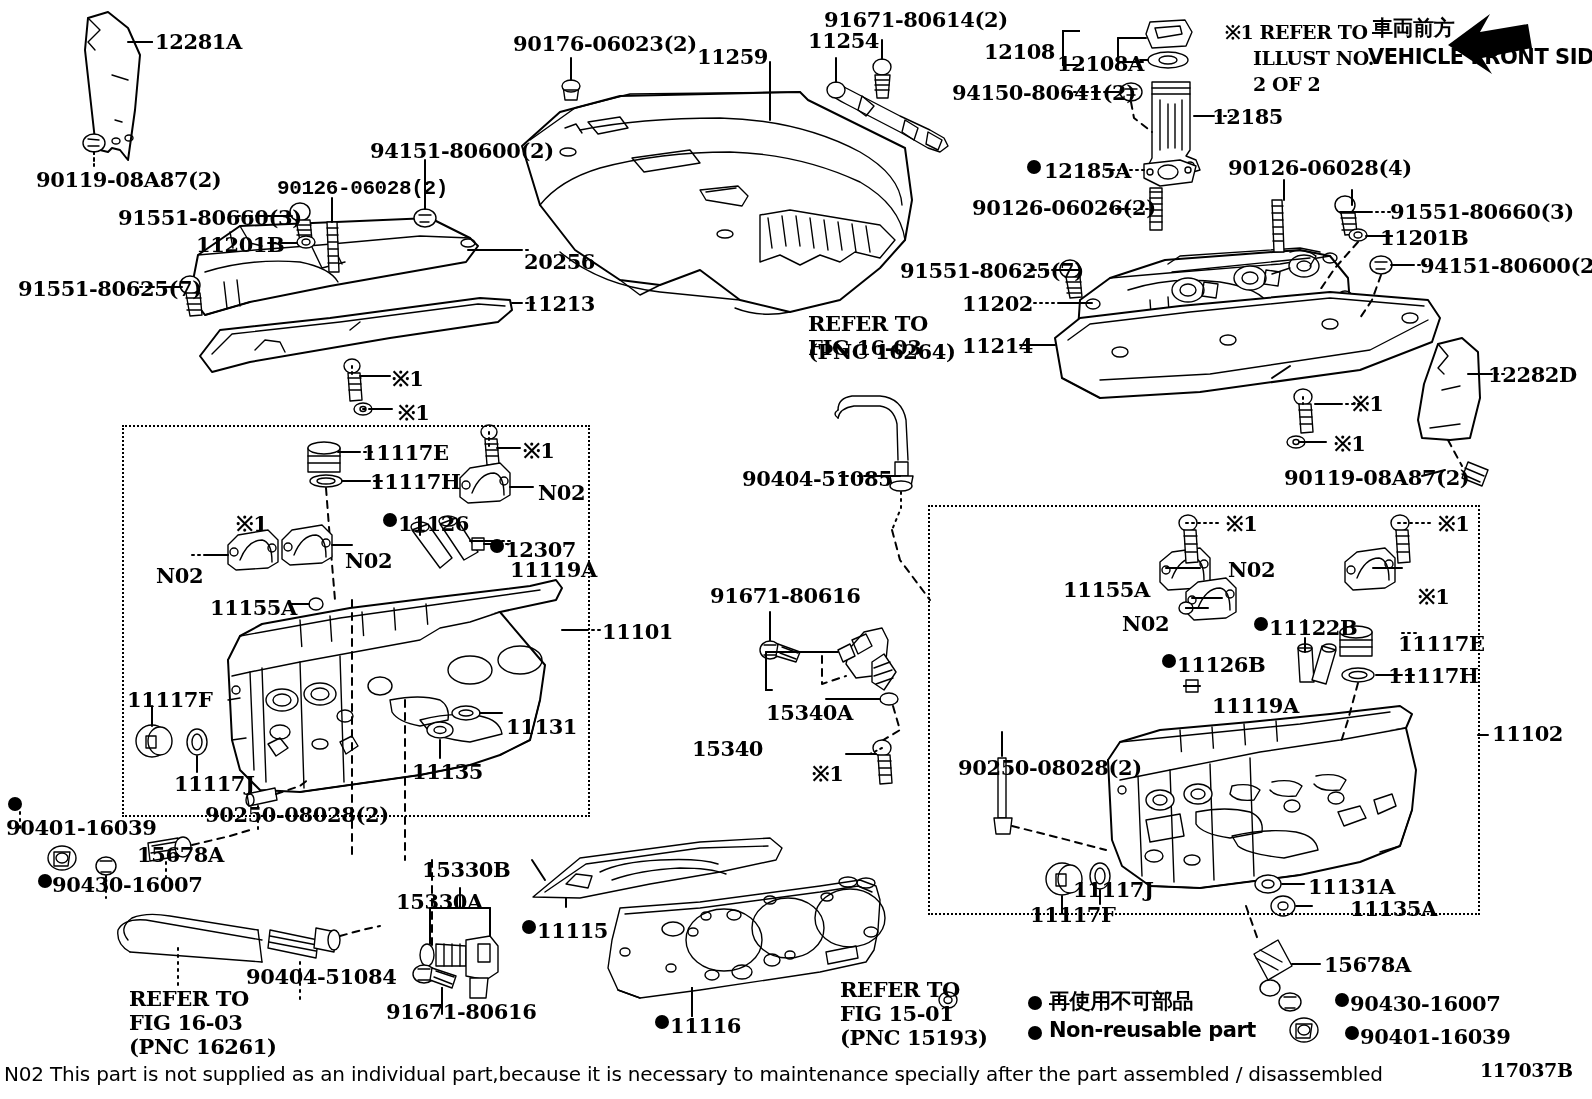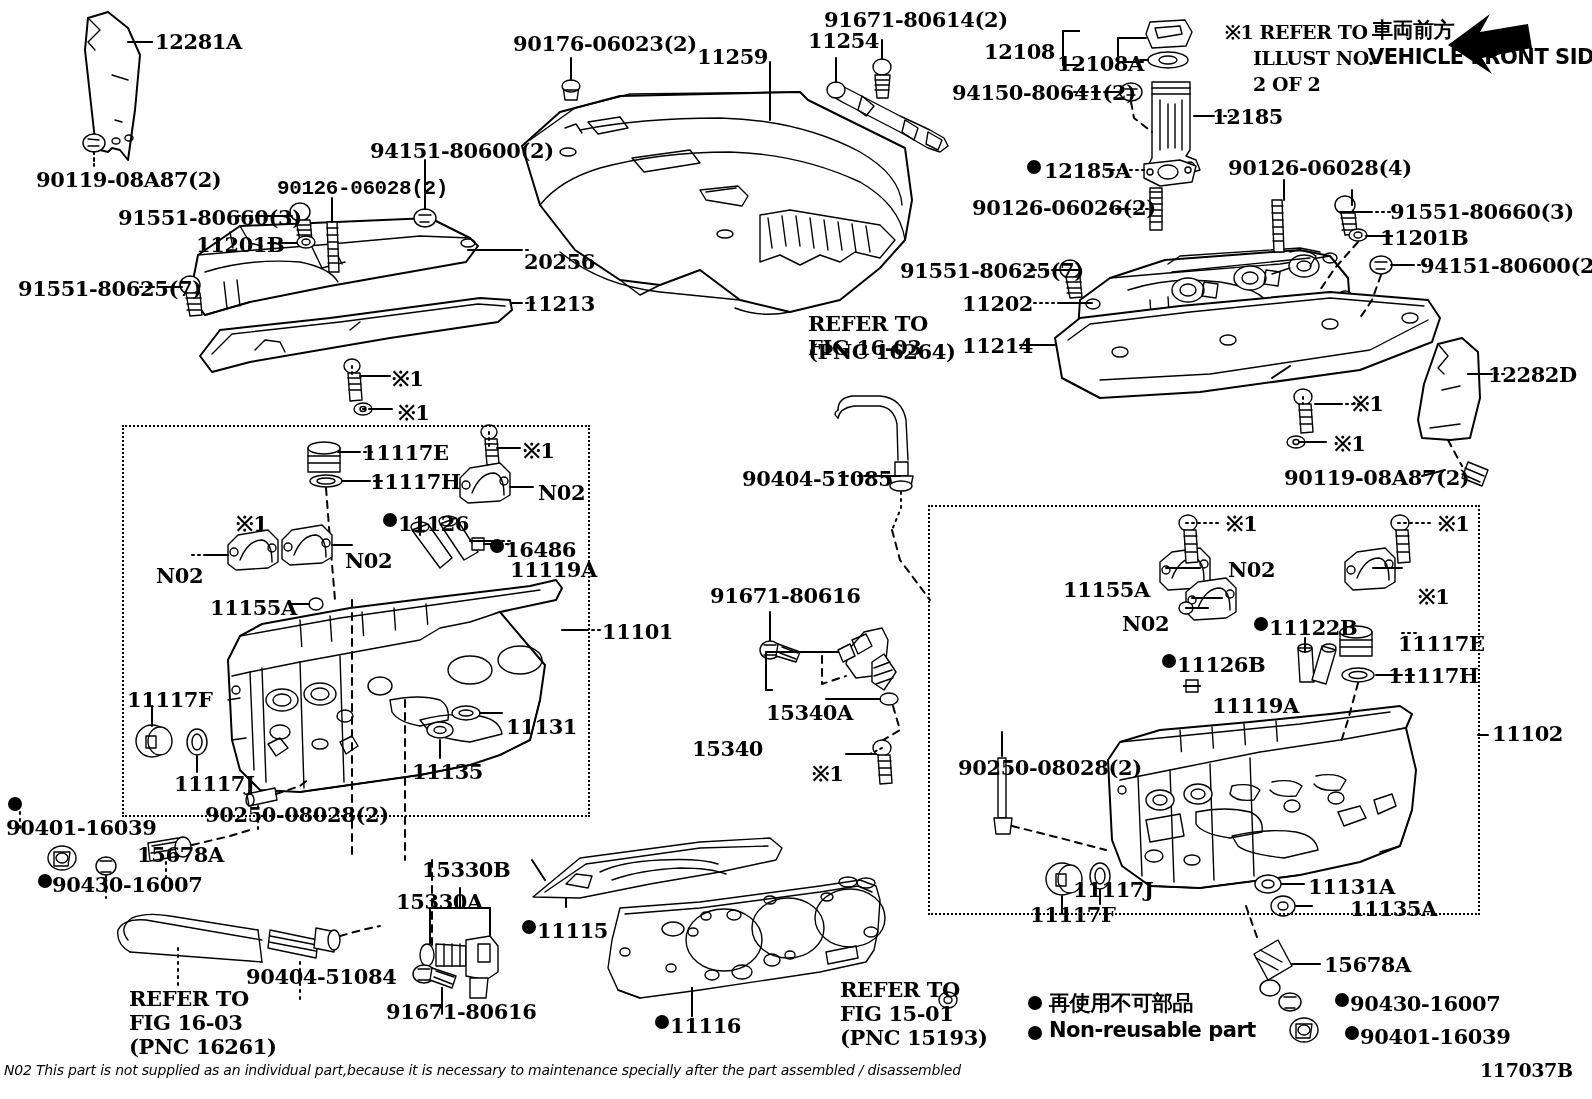--- a/index.html
+++ b/index.html
@@ -20,21 +20,21 @@
     position: absolute;
     font-family: "DejaVu Serif", serif;
     font-weight: bold;
     font-size: 21px;
     line-height: 1.12;
     color: #000;
     white-space: pre;
     letter-spacing: -0.4px;
   }
   .lbl.sm { font-size: 19px; }
-  .lbl.jp { font-family: Liberation Sans, sans-serif; font-weight: bold; }
+  .lbl.jp { font-family: Liberation Mono, monospace; font-weight: bold; }
   .lbl.sans { font-family: "DejaVu Sans", sans-serif; font-weight: bold; letter-spacing: -0.5px;}
   .lbl.thin { font-family: "DejaVu Sans", sans-serif; font-weight: normal; letter-spacing: -0.2px;}
 
   
   .bullet {
     position: absolute;
     width: 14px; height: 14px;
     background: #000;
     border-radius: 50%;
   }
@@ -851,21 +851,21 @@
   <div class="lbl" style="left:1284px; top:466px;">90119-08A87(2)</div>
 
   <div class="lbl" style="left:524px; top:250px;">20256</div>
   <div class="lbl" style="left:524px; top:292px;">11213</div>
 
   <div class="lbl" style="left:362px; top:441px;">11117E</div>
   <div class="lbl" style="left:370px; top:470px;">11117H</div>
   <span class="bullet" style="left:383px; top:513px;"></span>
   <div class="lbl" style="left:398px; top:512px;">11126</div>
   <span class="bullet" style="left:490px; top:539px;"></span>
-  <div class="lbl" style="left:505px; top:538px;">16486</div>
+  <div class="lbl" style="left:505px; top:538px;">12307</div>
   <div class="lbl" style="left:510px; top:558px;">11119A</div>
   <div class="lbl" style="left:210px; top:596px;">11155A</div>
   <div class="lbl" style="left:602px; top:620px;">11101</div>
   <div class="lbl" style="left:127px; top:688px;">11117F</div>
   <div class="lbl" style="left:174px; top:772px;">11117J</div>
   <div class="lbl" style="left:506px; top:715px;">11131</div>
   <div class="lbl" style="left:412px; top:760px;">11135</div>
   <div class="lbl" style="left:205px; top:803px;">90250-08028(2)</div>
 
   <div class="lbl" style="left:156px; top:564px;">N02</div>
@@ -938,16 +938,16 @@
   <div class="lbl" style="left:1226px; top:512px;">※1</div>
   <div class="lbl" style="left:1438px; top:512px;">※1</div>
   <div class="lbl" style="left:1352px; top:392px;">※1</div>
   <div class="lbl" style="left:1334px; top:432px;">※1</div>
 
   <span class="bullet" style="left:1028px; top:996px;"></span>
   <div class="lbl jp" style="left:1049px; top:991px; font-size:21px;">再使用不可部品</div>
   <span class="bullet" style="left:1028px; top:1026px;"></span>
   <div class="lbl sans" style="left:1049px; top:1019px; font-size:21px;">Non-reusable part</div>
 
-  <div class="lbl thin" style="left:4px; top:1063px; font-size:14px;font-style:italic;">N02 This part is not supplied as an individual part,because it is necessary to maintenance specially after the part assembled / disassembled</div>
+  <div class="lbl thin" style="left:4px; top:1063px; font-size:20px;">N02 This part is not supplied as an individual part,because it is necessary to maintenance specially after the part assembled / disassembled</div>
   <div class="lbl" style="left:1480px; top:1060px; font-size:19px;">117037B</div>
 
 </div>
 
 </body></html>

